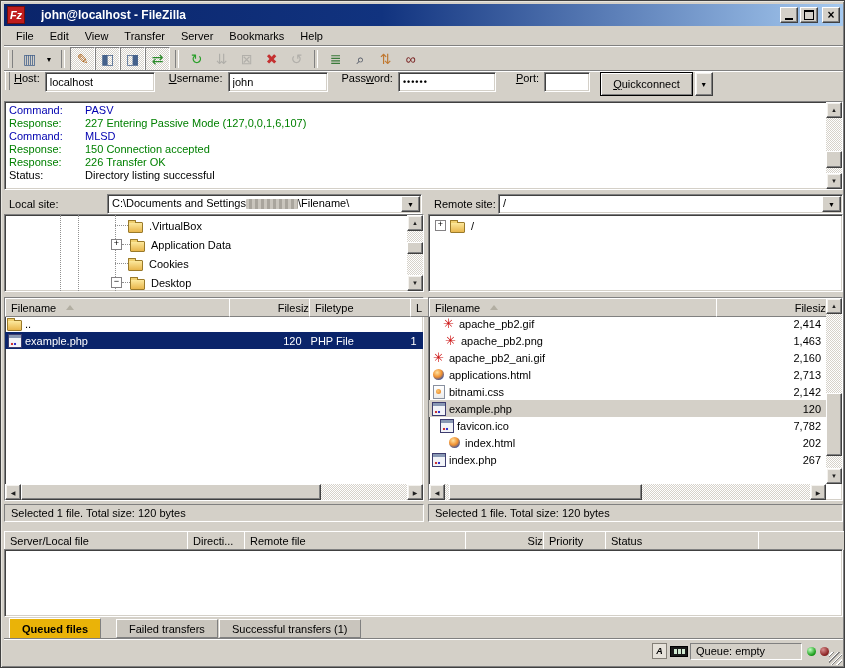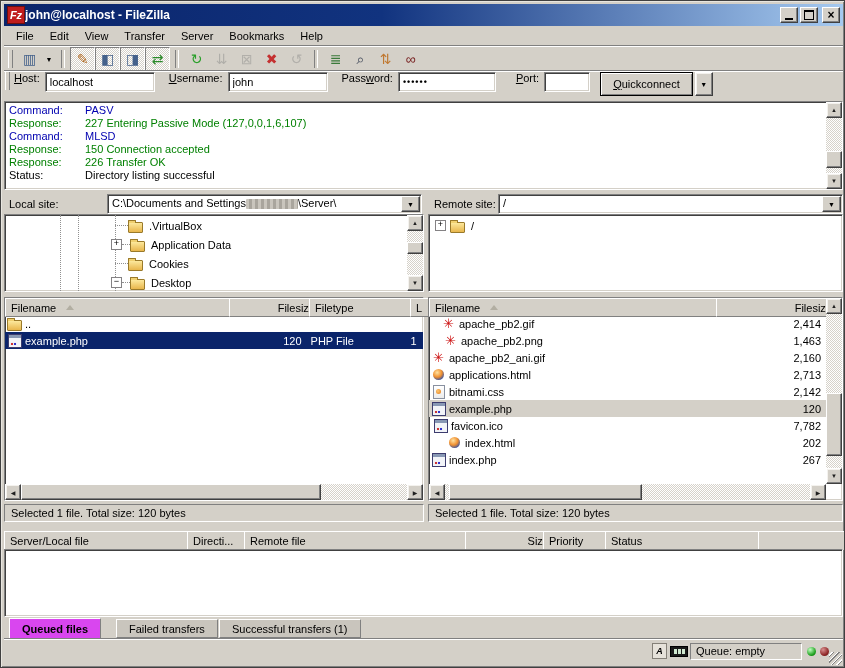--- a/index.html
+++ b/index.html
@@ -9,21 +9,21 @@
     box-shadow:inset 1px 1px 0 #e8e6e0, inset -1px -1px 0 #808080;overflow:hidden}
   .abs{position:absolute;box-sizing:border-box}
   u{text-decoration:underline}
 
   
   .raised{background:#d4d0c8;border:1px solid;border-color:#fff #404040 #404040 #fff;box-shadow:inset -1px -1px 0 #808080,inset 1px 1px 0 #f4f2ee}
   .sunken-white{background:#fff;border:1px solid;border-color:#808080 #fff #fff #808080;box-shadow:inset 1px 1px 0 #404040,inset -1px -1px 0 #d4d0c8}
   .sunken-thin{background:#d4d0c8;border:1px solid;border-color:#808080 #fff #fff #808080}
 
   
-  .titlebar{left:3px;top:3px;width:839px;height:22px;display:flex;align-items:center;gap:0;padding:8px 3px;
+  .titlebar{left:3px;top:3px;width:839px;height:22px;display:flex;align-items:center;gap:16px;padding:8px 3px;
     background:linear-gradient(90deg,#0a246a 0%,#11337f 45%,#a6caf0 100%)}
   .app-icon{width:16px;height:16px;background:#bf1c1c;border:1px solid #6e0e0e;color:#fff;font-weight:bold;font-style:italic;
     font-size:11px;display:flex;align-items:center;justify-content:center;flex:0 0 auto}
   .title-text{color:#fff;font-weight:bold;font-size:12px;flex:1;white-space:nowrap;overflow:hidden}
   .winbtns{display:flex;gap:2px;flex:0 0 auto}
   .wbtn{width:16px;height:14px;background:#d4d0c8;border:1px solid;border-color:#fff #404040 #404040 #fff;
     box-shadow:inset -1px -1px 0 #808080;display:flex;align-items:center;justify-content:center}
   .g-min{width:8px;height:2px;background:#000;margin-top:7px}
   .g-max{width:8px;height:7px;border:1px solid #000;border-top-width:2px}
   .g-x{font-size:12px;font-weight:bold;line-height:10px}
@@ -117,21 +117,21 @@
   .lrow{position:absolute;height:17px;display:flex;align-items:center}
   .cell{height:17px;display:flex;align-items:center;overflow:hidden;white-space:nowrap}
   .cell.right{justify-content:flex-end}
   .rs-active{background:#0a246a;color:#fff}
   .rs-inactive{background:#d4d0c8}
 
   
   .statusline{padding:0 6px;display:flex;align-items:center}
   .tab{position:absolute;height:19px;top:618px;background:#c9c5bd;border:1px solid;
     border-color:#fff #808080 #808080 #fff;display:flex;align-items:center;padding:0 12px;white-space:nowrap}
-  .tab-active{background:#d946ef;font-weight:bold;top:617px;height:21px}
+  .tab-active{background:#eab308;font-weight:bold;top:617px;height:21px}
 
   
   .sb-groove{left:3px;top:637px;width:839px;height:0;border-top:1px solid #808080;border-bottom:1px solid #fff}
   .dticon{width:15px;height:16px;border:1px solid #848078;background:#e6e2da;
     display:flex;align-items:center;justify-content:center;font-size:9px;font-style:italic;font-weight:bold}
   .slicon{width:18px;height:11px;background:#1a1a1a;border:1px solid #000;display:flex;align-items:center;justify-content:center;gap:1px}
   .slicon i{width:3px;height:5px;background:#cfe8cf;display:block}
   .led{width:9px;height:9px;border-radius:50%}
   .led-green{background:radial-gradient(circle at 35% 30%,#c2ffc2,#1da01d 65%,#0a5c0a)}
   .led-red{background:radial-gradient(circle at 35% 30%,#d89090,#8c2424 65%,#4a1010)}
@@ -217,21 +217,21 @@
     <div class="logline log-status" style="top:67px"><span class="logtype">Status:</span><span>Directory listing successful</span></div>
     <div class="abs sbtrack" style="right:0;top:0;width:16px;height:87px">
       <div class="abs sbbtn" style="left:0;top:0;width:16px;height:16px">▲</div>
       <div class="abs sbthumb" style="left:0;top:49px;width:16px;height:17px"></div>
       <div class="abs sbbtn" style="left:0;top:71px;width:16px;height:16px">▼</div>
     </div>
   </div>
 
   <div class="abs siterow-label" style="left:8px;top:193px">Local site:</div>
   <div class="abs combo" style="left:106px;top:193px;width:315px">
-    <span class="combo-text"><span>C:\Documents and Settings</span><span class="redacted"></span><span>\Server\</span></span>
+    <span class="combo-text"><span>C:\Documents and Settings</span><span class="redacted"></span><span>\Filename\</span></span>
     <span class="combo-dd">▼</span>
   </div>
 
   <div class="abs siterow-label" style="left:433px;top:193px">Remote site:</div>
   <div class="abs combo" style="left:497px;top:193px;width:345px">
     <span class="combo-text">/</span>
     <span class="combo-dd">▼</span>
   </div>
 
   <div class="abs sunken-white" style="left:3px;top:213px;width:420px;height:78px">
@@ -384,21 +384,21 @@
     <div class="lrow rs-inactive" style="left:0;top:102px;width:397px">
       <span class="cell" style="width:287px;padding-left:2px">
           <span class="fic">
             <span class="icon-php"></span>
           </span>
           <span>example.php</span>
         </span>
       <span class="cell right" style="width:105px;padding-right:5px">120</span>
     </div>
     <div class="lrow" style="left:0;top:119px;width:397px">
-      <span class="cell" style="width:287px;padding-left:4px">
+      <span class="cell" style="width:287px;padding-left:10px">
           <span class="fic">
             <span class="icon-ico"></span>
           </span>
           <span>favicon.ico</span>
         </span>
       <span class="cell right" style="width:105px;padding-right:5px">7,782</span>
     </div>
     <div class="lrow" style="left:0;top:136px;width:397px">
       <span class="cell" style="width:287px;padding-left:18px">
           <span class="fic">

